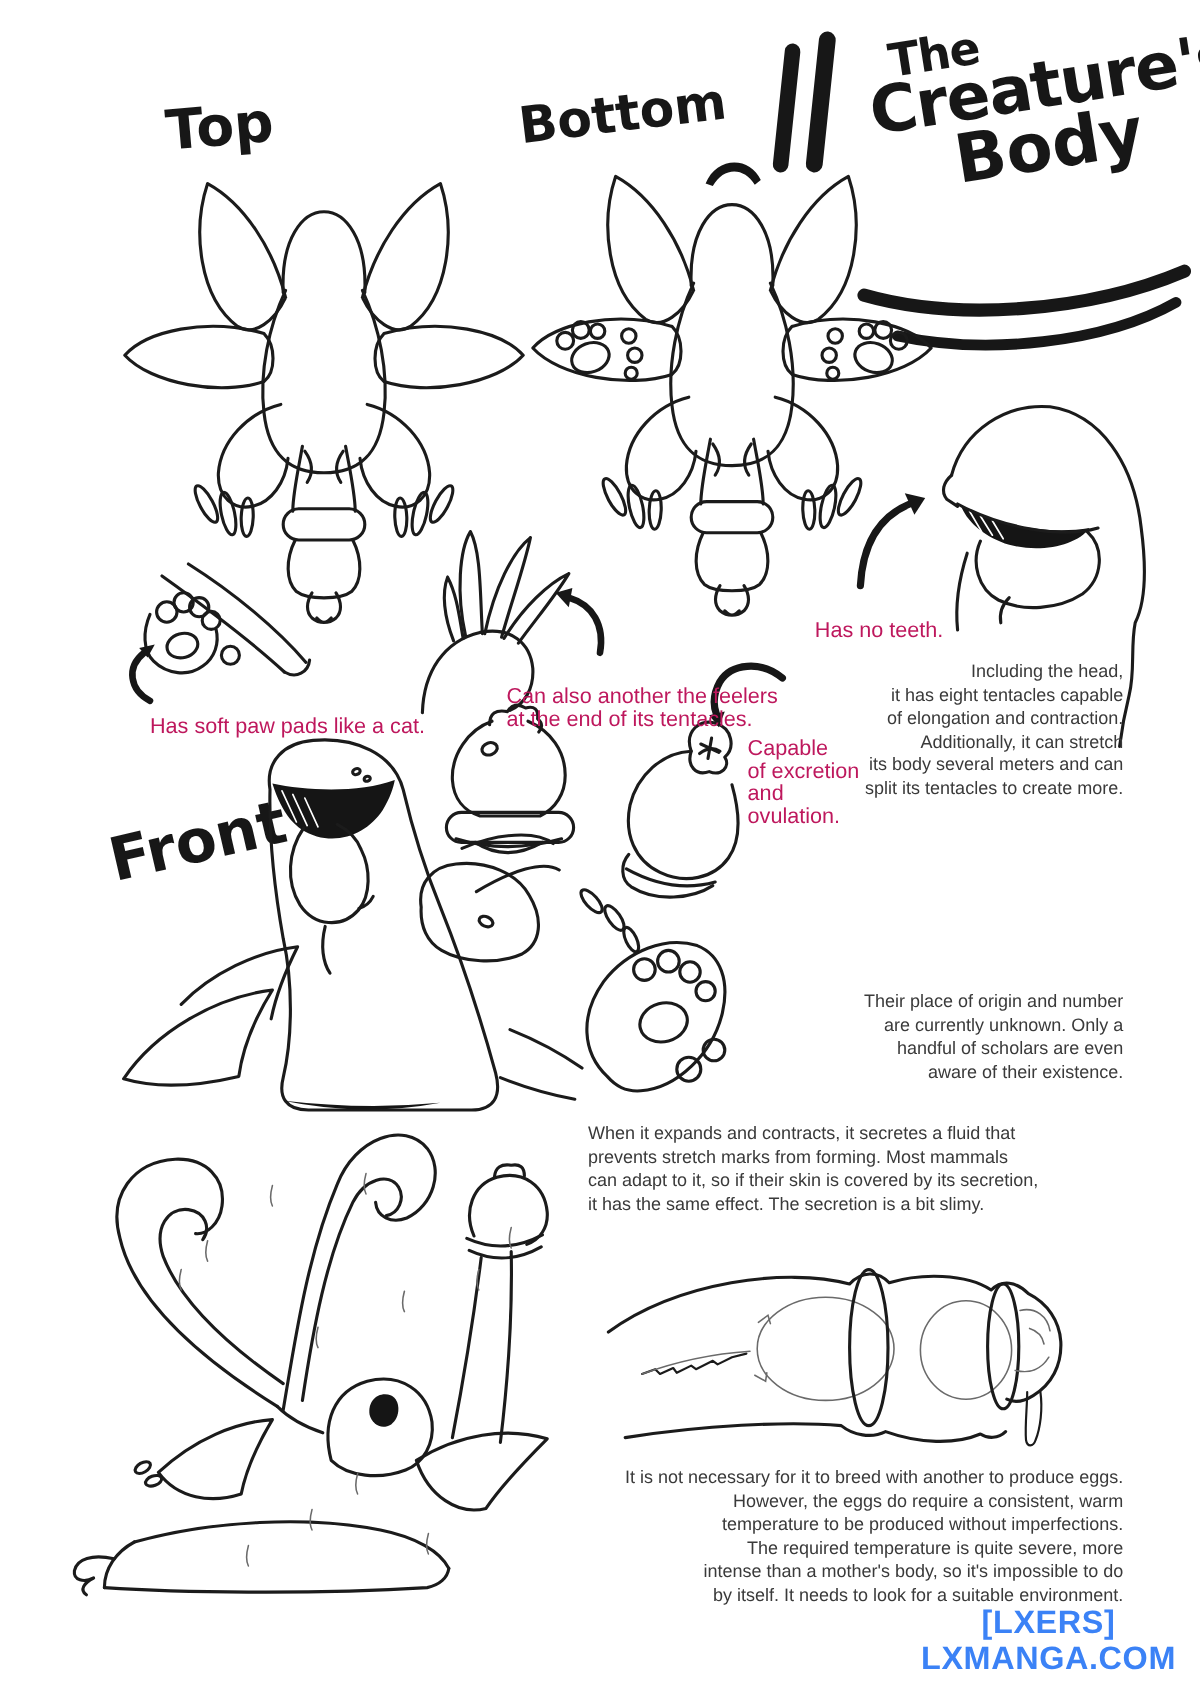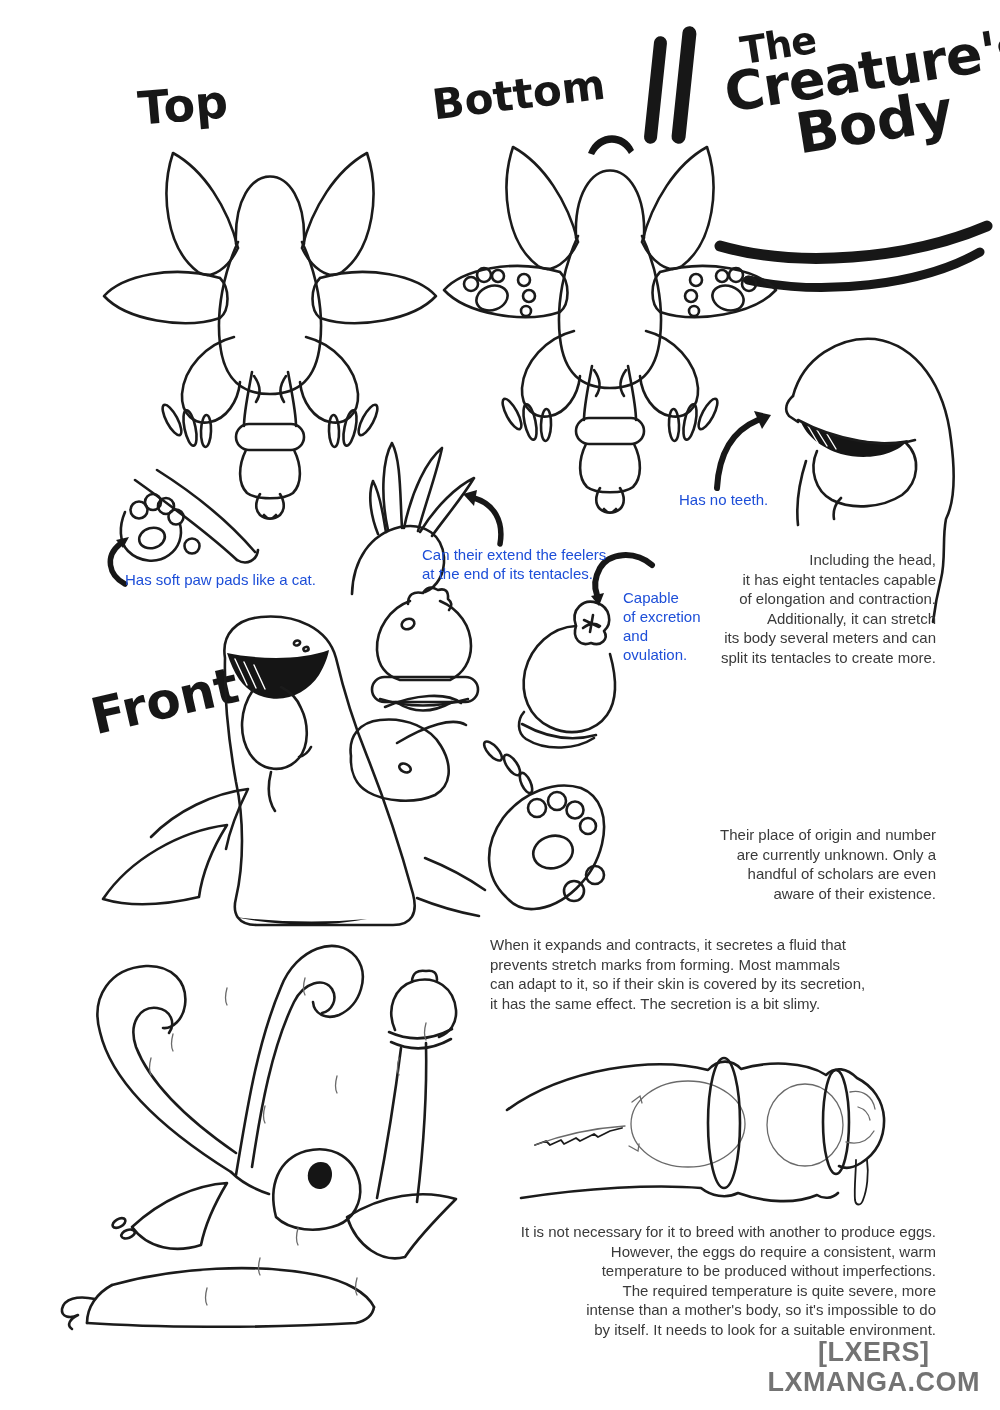--- a/index.html
+++ b/index.html
@@ -1,37 +1,37 @@
 <!DOCTYPE html>
 <html><head>
 <meta charset="utf-8">
 <style>
   html,body{margin:0;padding:0;background:#e8e8e8;}
   #page{position:relative;width:1000px;height:1410px;margin:0 auto;background:#ffffff;
         font-family:"Liberation Sans",sans-serif;overflow:hidden;}
   .abs{position:absolute;}
   .hand{font-family:"DejaVu Sans",sans-serif;font-weight:700;color:#171717;line-height:1;}
-  .note{font-size:15px;color:#1d4ed8;line-height:19px;}
+  .note{font-size:18px;color:#be185d;line-height:19px;margin-top:26px;}
   .para{font-size:15px;color:#3a3a3a;line-height:19.5px;}
   .pre{white-space:pre-line;}
   .right{text-align:right;}
   .bar{background:#171717;border-radius:7px;}
   svg.ill{overflow:visible;}
   .ln{fill:none;stroke:#1b1b1b;stroke-width:2.6;stroke-linecap:round;stroke-linejoin:round;}
   .lt{fill:none;stroke:#6a6a6a;stroke-width:1.3;stroke-linecap:round;}
   .blk{fill:#151515;stroke:none;}
   .wht{fill:none;stroke:#ffffff;stroke-width:1.4;stroke-linecap:round;}
   .arr{fill:none;stroke:#171717;stroke-width:6;stroke-linecap:round;}
   .arrhead{fill:#171717;stroke:none;}
   .swoosh{fill:none;stroke:#171717;stroke-linecap:round;}
   #title-block{transform:rotate(-9deg);transform-origin:left top;color:#171717;}
   #title-block .t1{font-size:38px;margin-left:22px;letter-spacing:-1px;}
   #title-block .t2{font-size:54px;margin-top:-6px;letter-spacing:-1px;}
   #title-block .t3{font-size:56px;margin-left:64px;margin-top:-4px;}
-  #watermark{font-weight:700;font-size:27px;line-height:30px;color:#737373;text-align:center;letter-spacing:0.5px;}
+  #watermark{font-weight:700;font-size:27px;line-height:30px;color:#3b82f6;text-align:center;letter-spacing:0.5px;}
 </style>
 </head>
 <body>
 
 <div id="page">
 
   <div class="abs hand" style="left:138px;top:82px;font-size:46px;transform:rotate(-5deg);">Top</div>
   <div class="abs hand" style="left:432px;top:74px;font-size:42px;transform:rotate(-7deg);">Bottom</div>
   <div class="abs hand" style="left:90px;top:676px;font-size:50px;transform:rotate(-13deg);">Front</div>
 
@@ -220,21 +220,21 @@
     <path class="lt" d="M127,56 l8,-6 2,7 M124,100 l9,5 1,-7"></path>
     <ellipse class="ln" cx="219" cy="77" rx="16" ry="65"></ellipse>
     <ellipse class="lt" cx="300" cy="79" rx="38" ry="41"></ellipse>
     <ellipse class="ln" cx="331" cy="76" rx="13" ry="52"></ellipse>
     <path class="lt" d="M345,46 C358,43 368,51 370,63 M341,96 C353,99 363,95 369,85 M353,61 q10,3 12,13"></path>
     <path class="ln" style="stroke-width:1.8" d="M362,114 C364,128 362,144 358,154 C356,160 351,160 350,154 C349,142 351,126 351,114"></path>
   </svg>
 
   <div class="abs note" style="left:679px;top:490px;">Has no teeth.</div>
   <div class="abs note" style="left:125px;top:570px;text-align:center;">Has soft paw pads like a cat.</div>
-  <div class="abs note pre" style="left:422px;top:545px;">Can their extend the feelers
+  <div class="abs note pre" style="left:422px;top:545px;">Can also another the feelers
 at the end of its tentacles.</div>
   <div class="abs para pre right" style="right:64px;top:550px;width:300px;">Including the head,
 it has eight tentacles capable
 of elongation and contraction.
 Additionally, it can stretch
 its body several meters and can
 split its tentacles to create more.</div>
 
   <div class="abs note pre" style="left:623px;top:588px;">Capable
 of excretion

